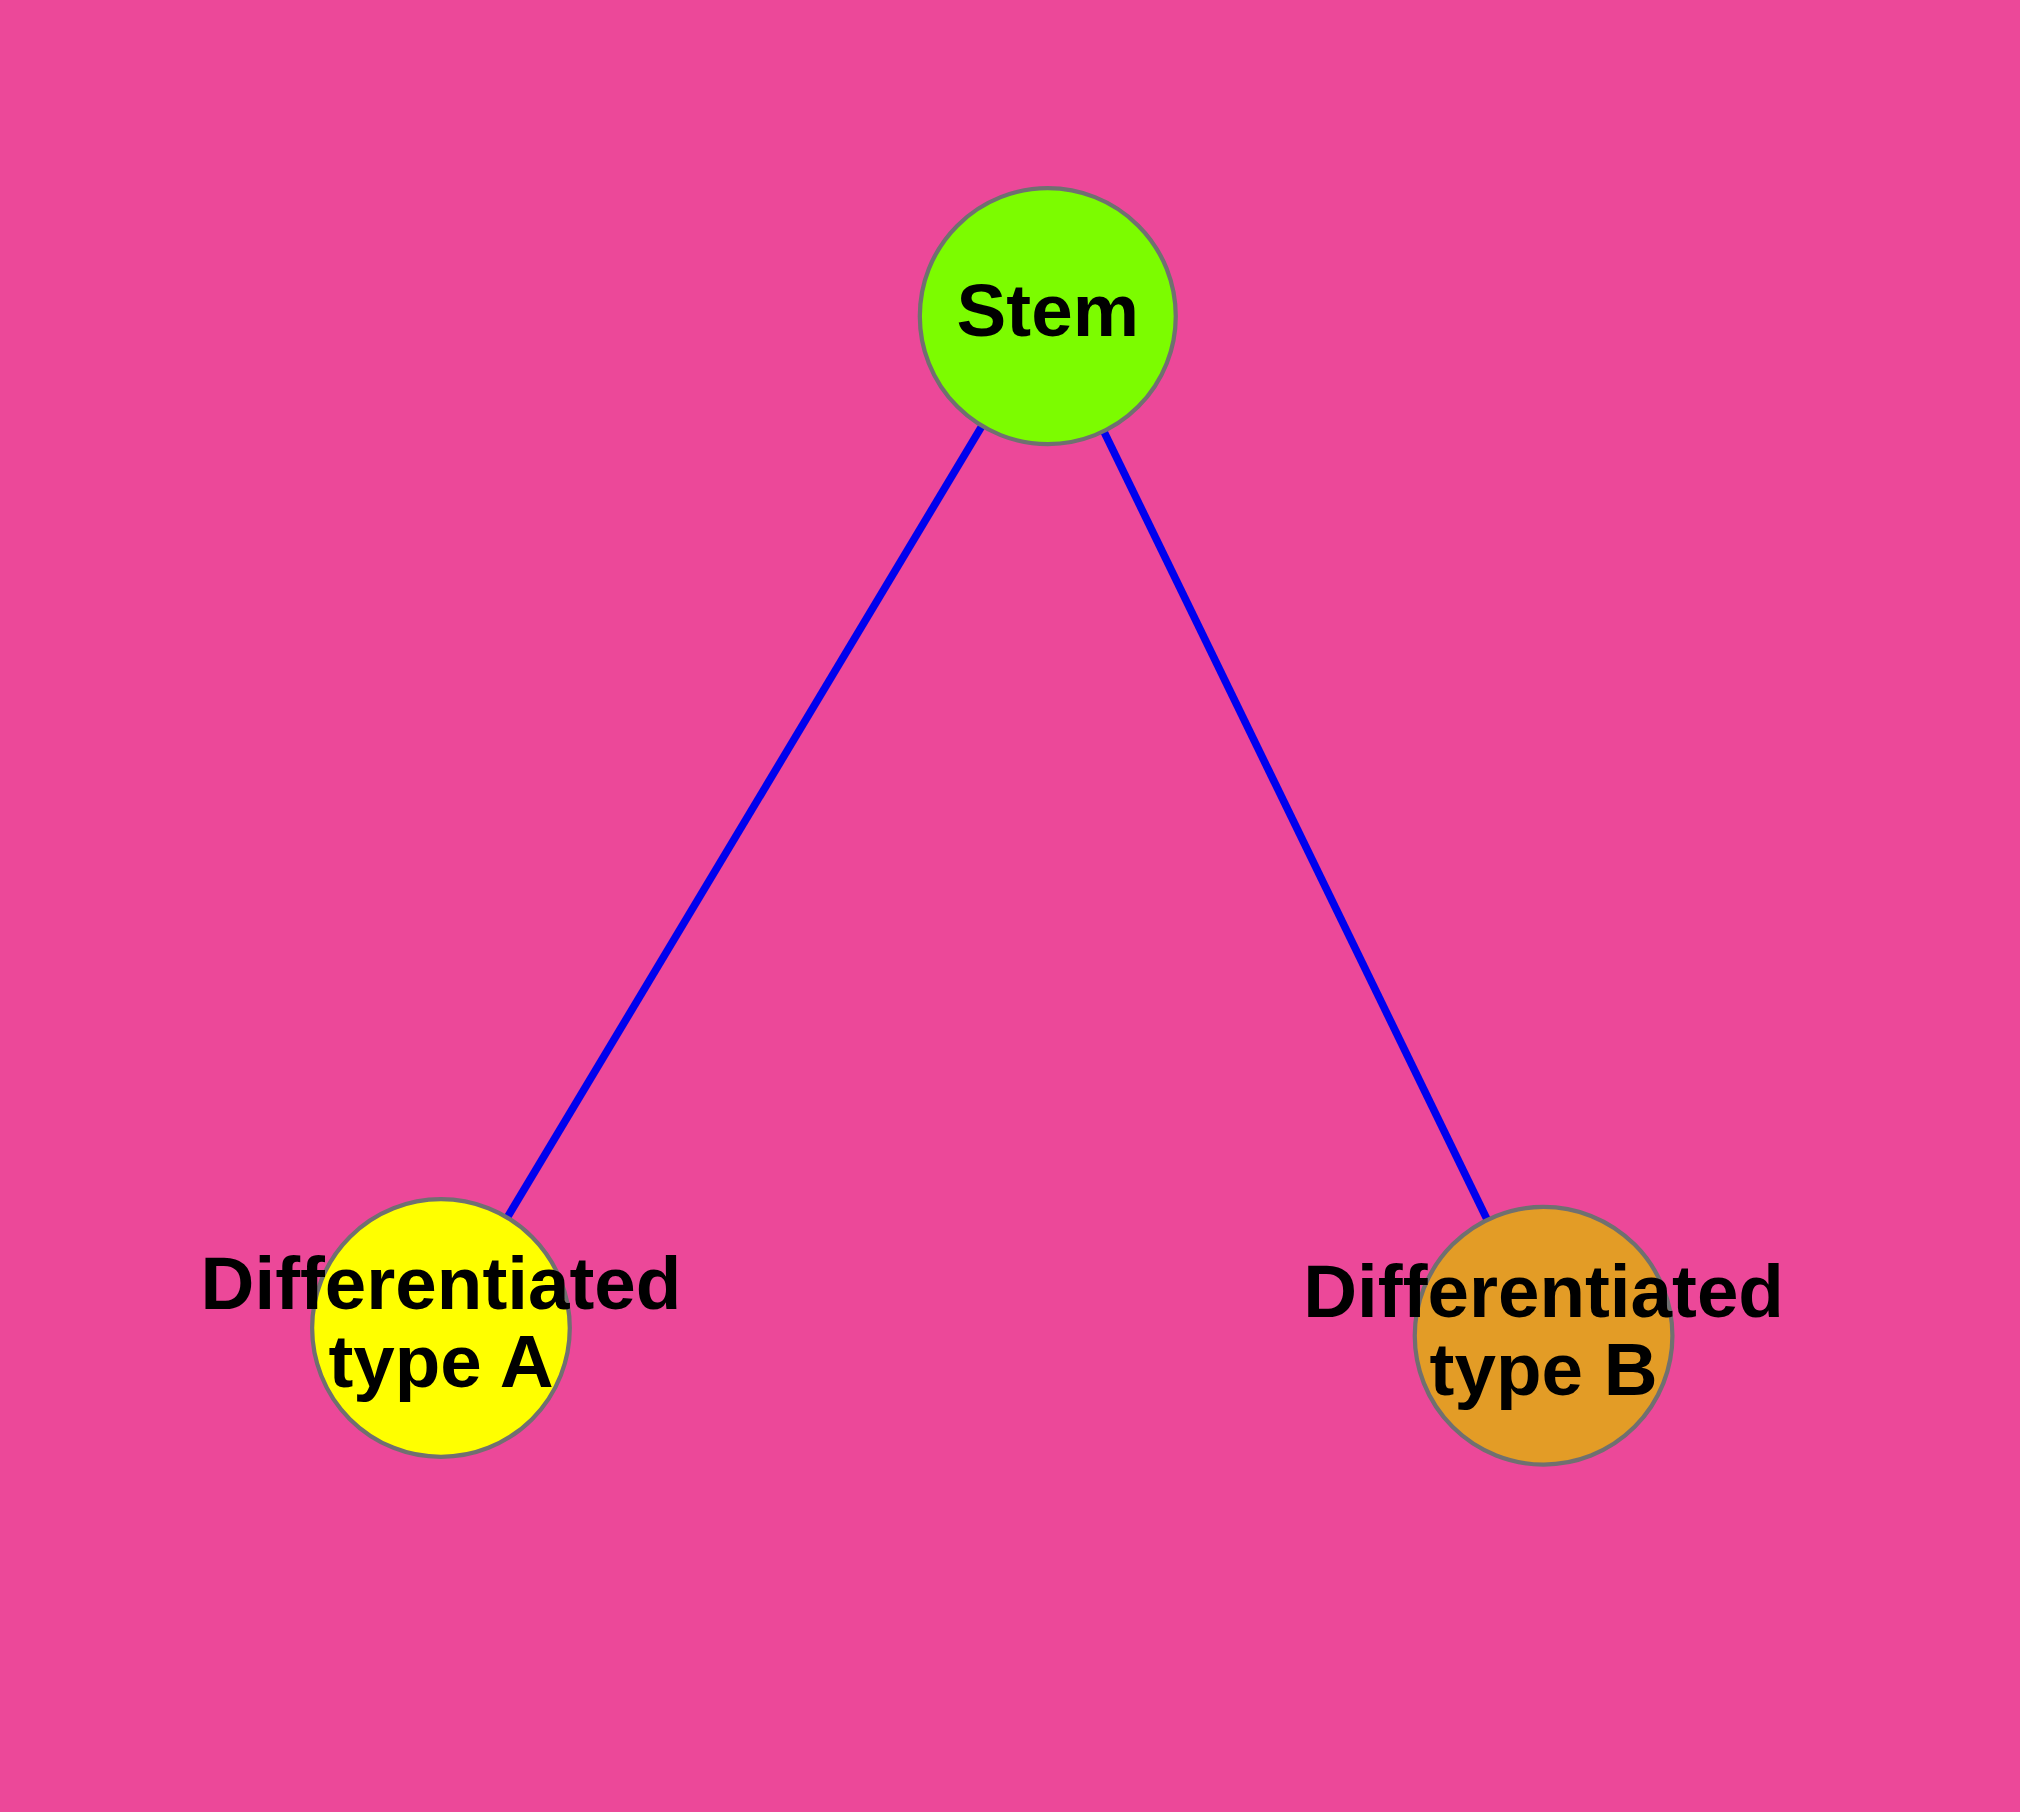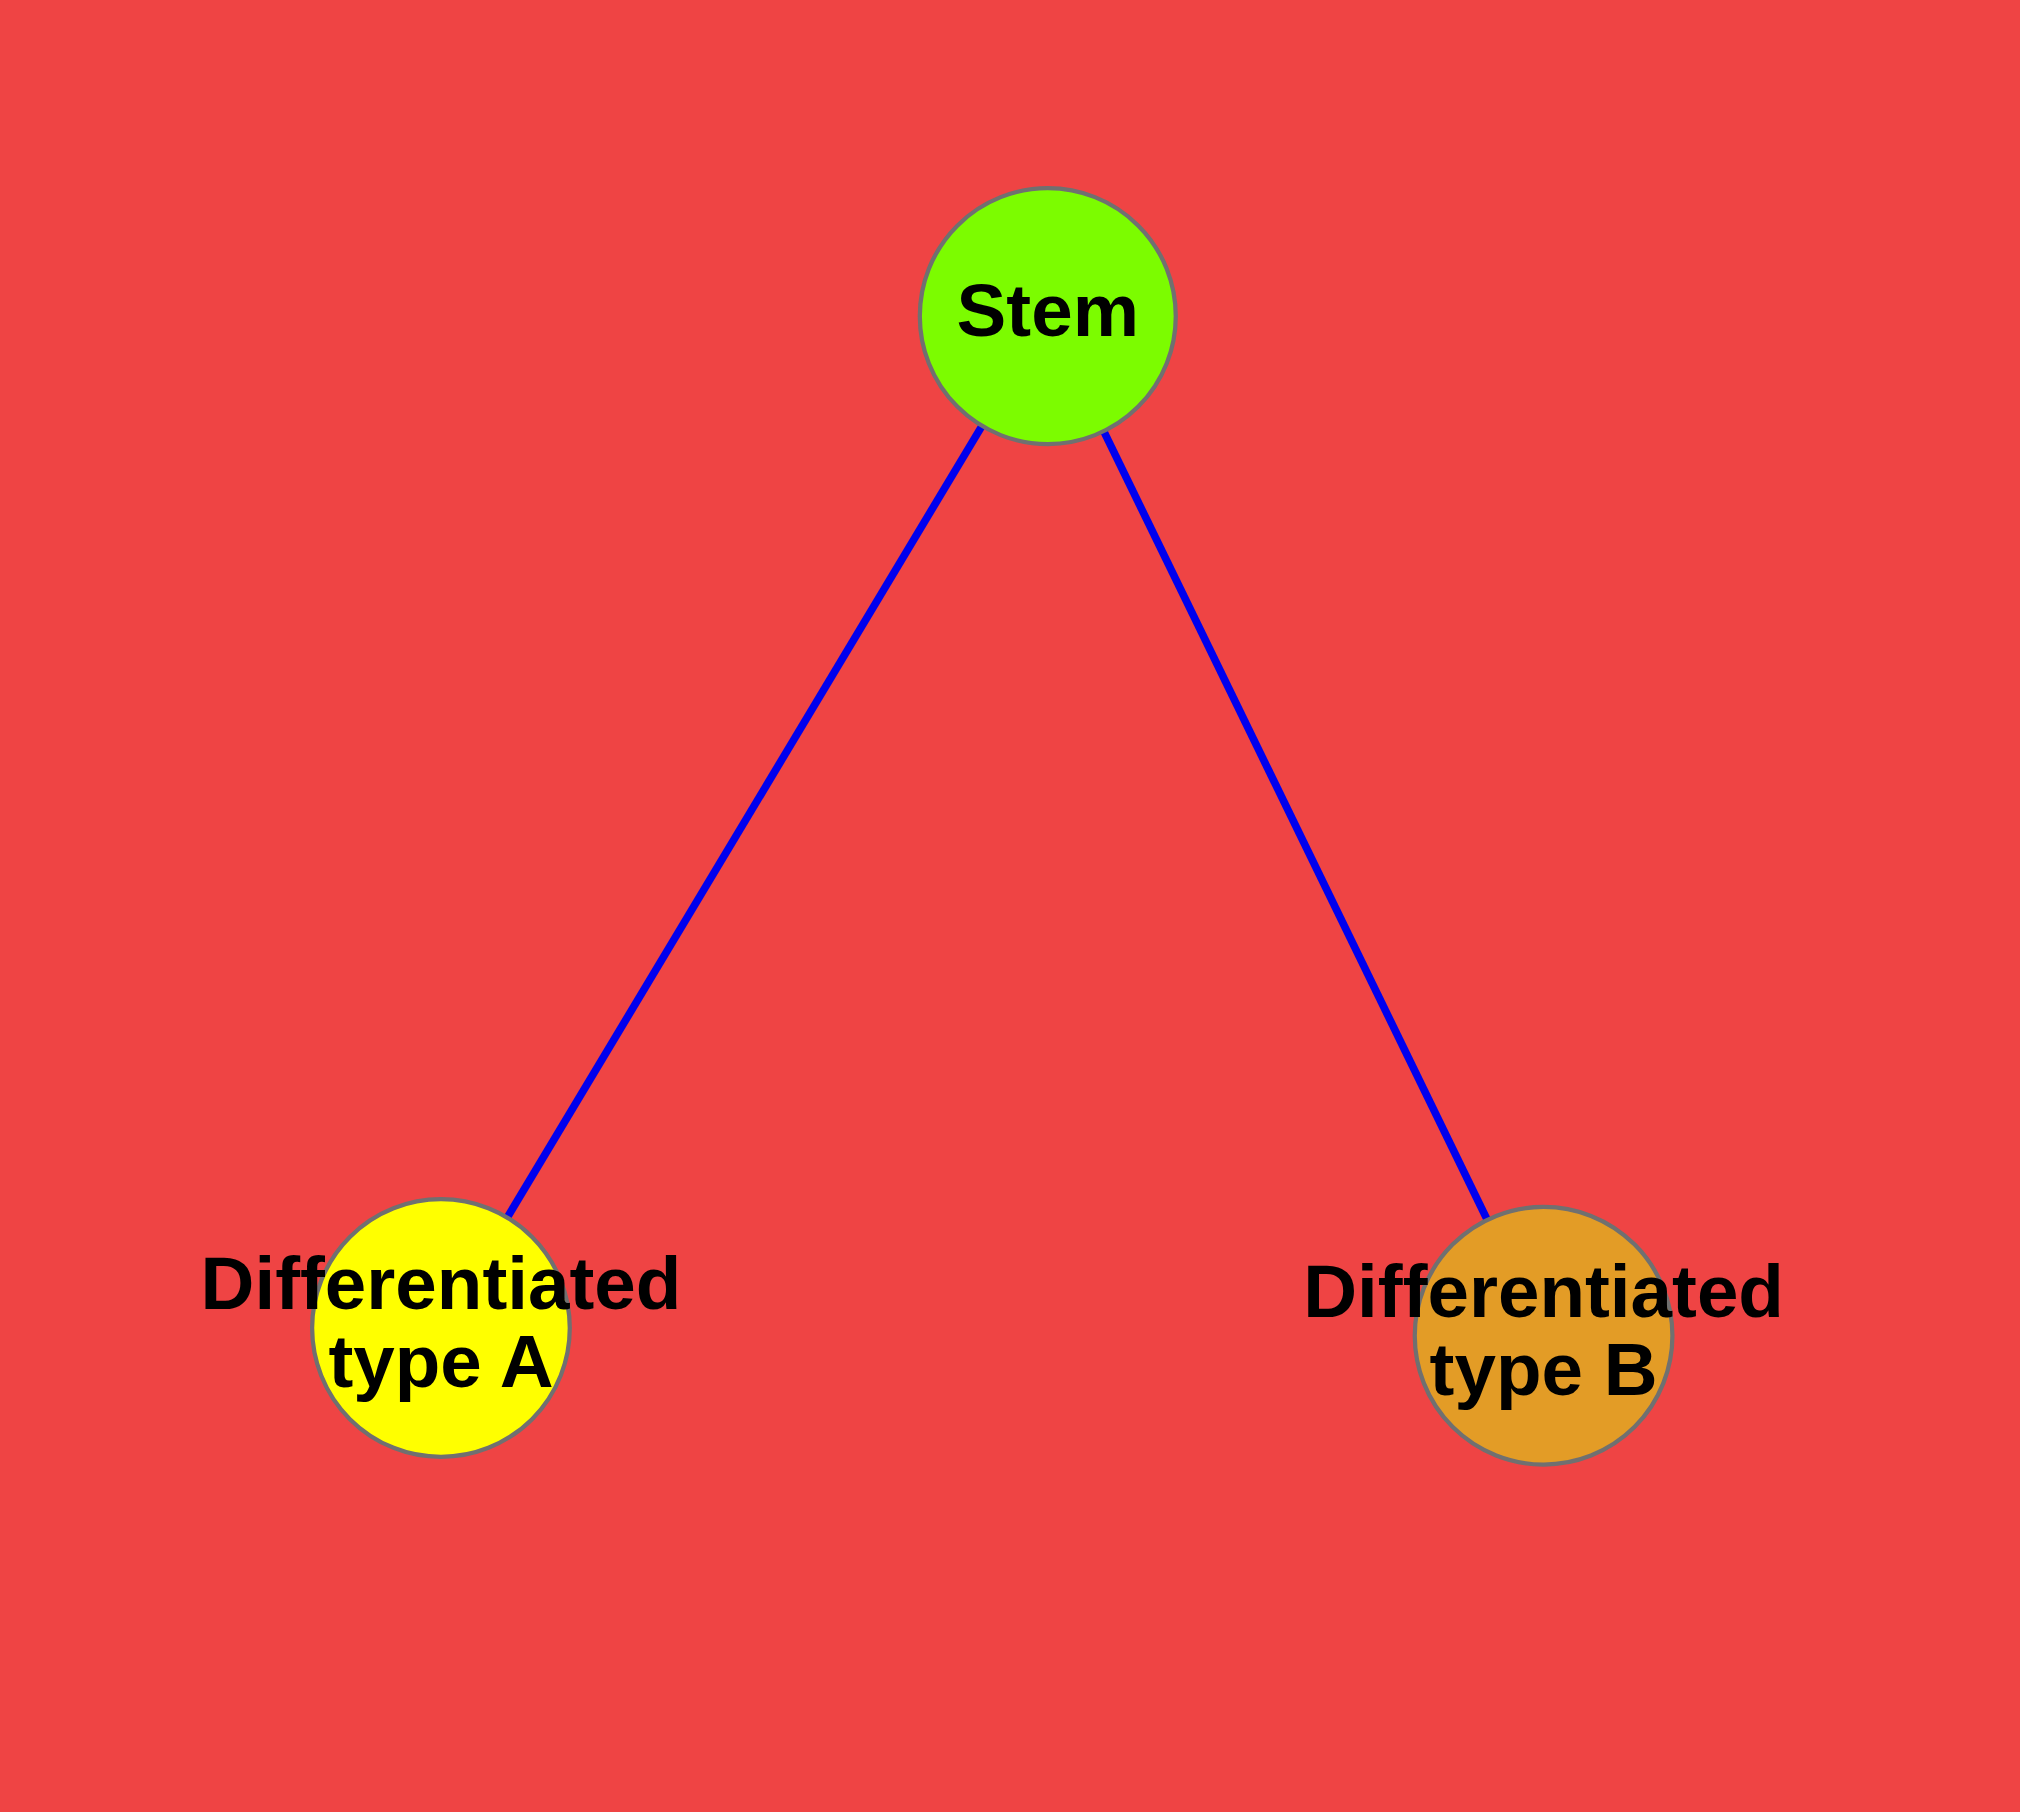--- a/index.html
+++ b/index.html
@@ -4,21 +4,21 @@
 <style>
   html, body {
     margin: 0;
     padding: 0;
     background: #ccccf9;
   }
   #stage {
     position: relative;
     width: 2021px;
     height: 1812px;
-    background: #ef4444;
+    background: #ec4899;
     overflow: hidden;
     font-family: "Liberation Sans", sans-serif;
     text-decoration: underline;
   }
   #graph-svg {
     position: absolute;
     left: 0;
     top: 0;
     width: 2021px;
     height: 1812px;

